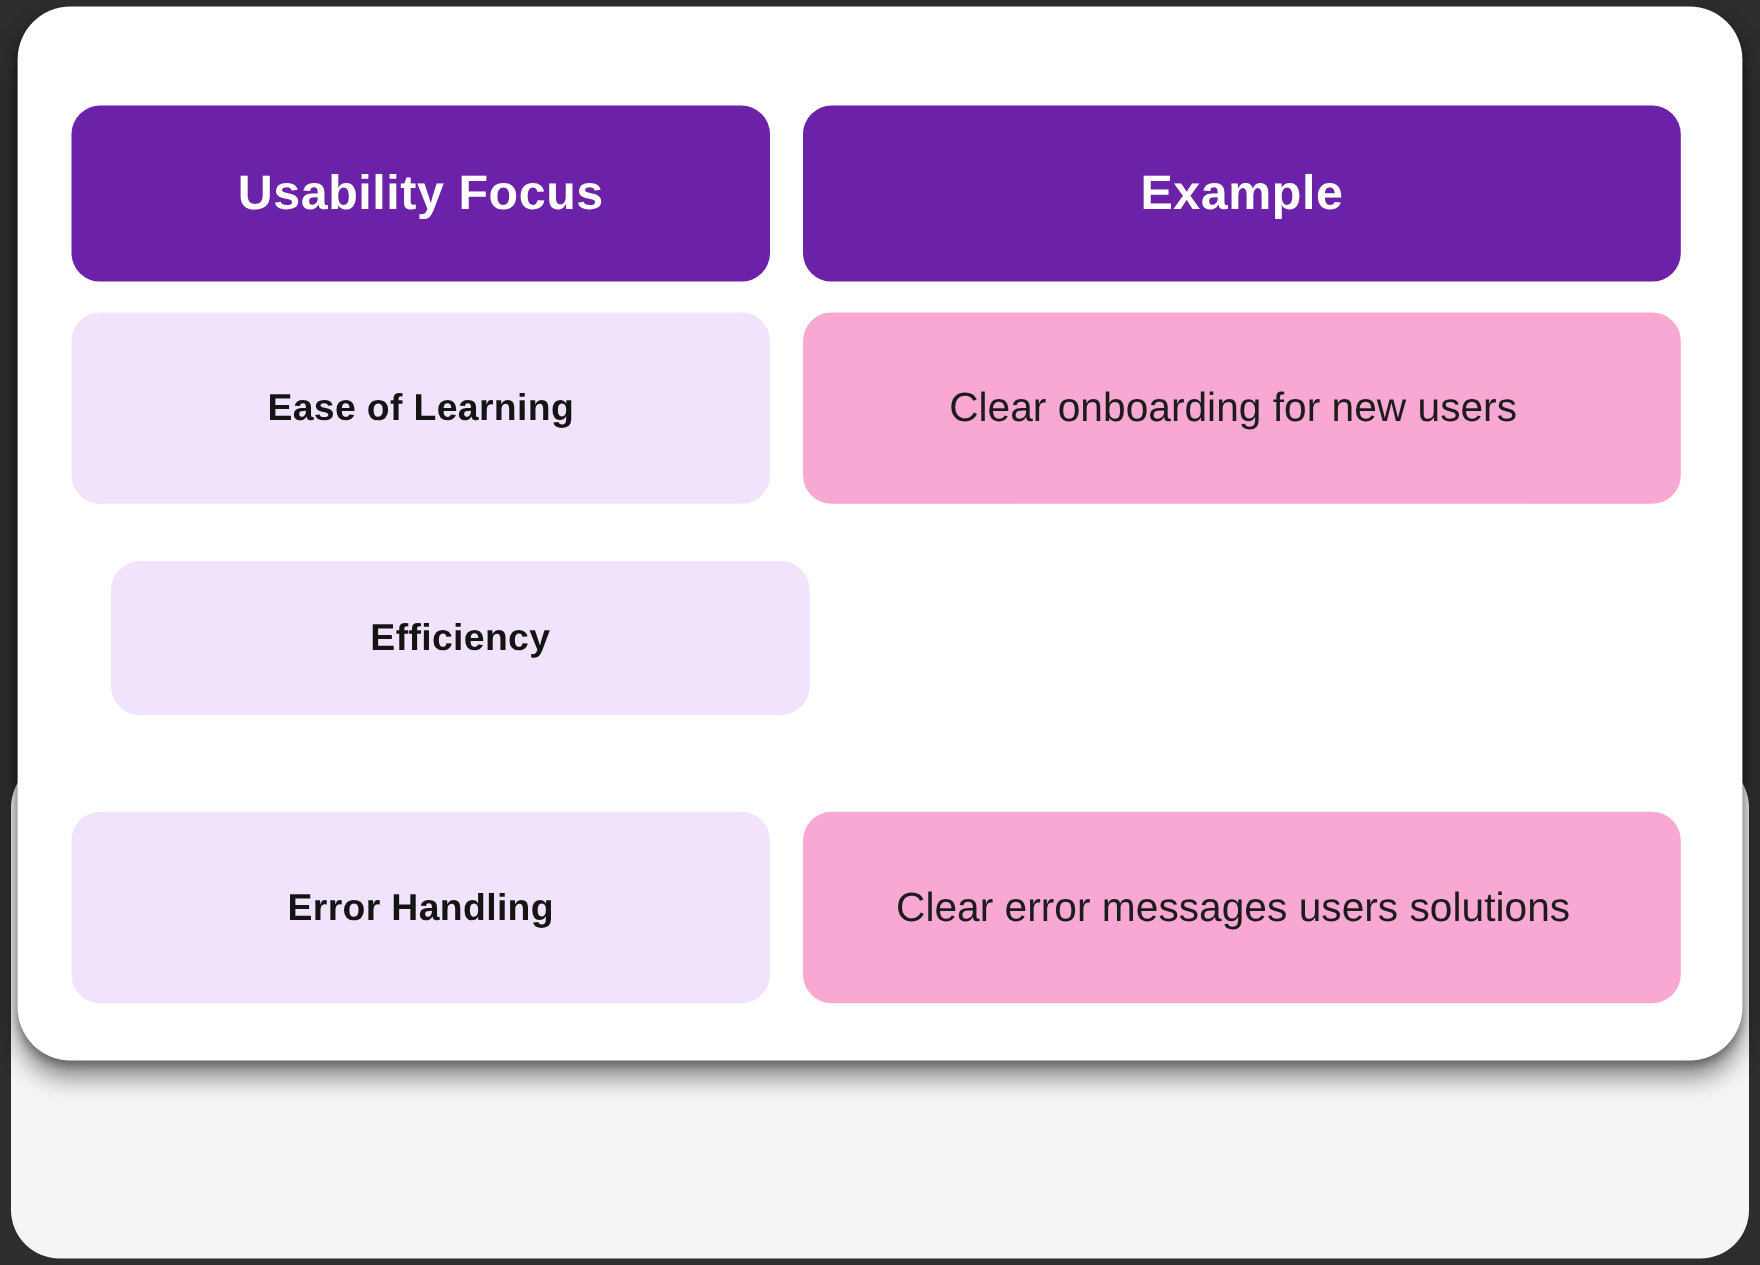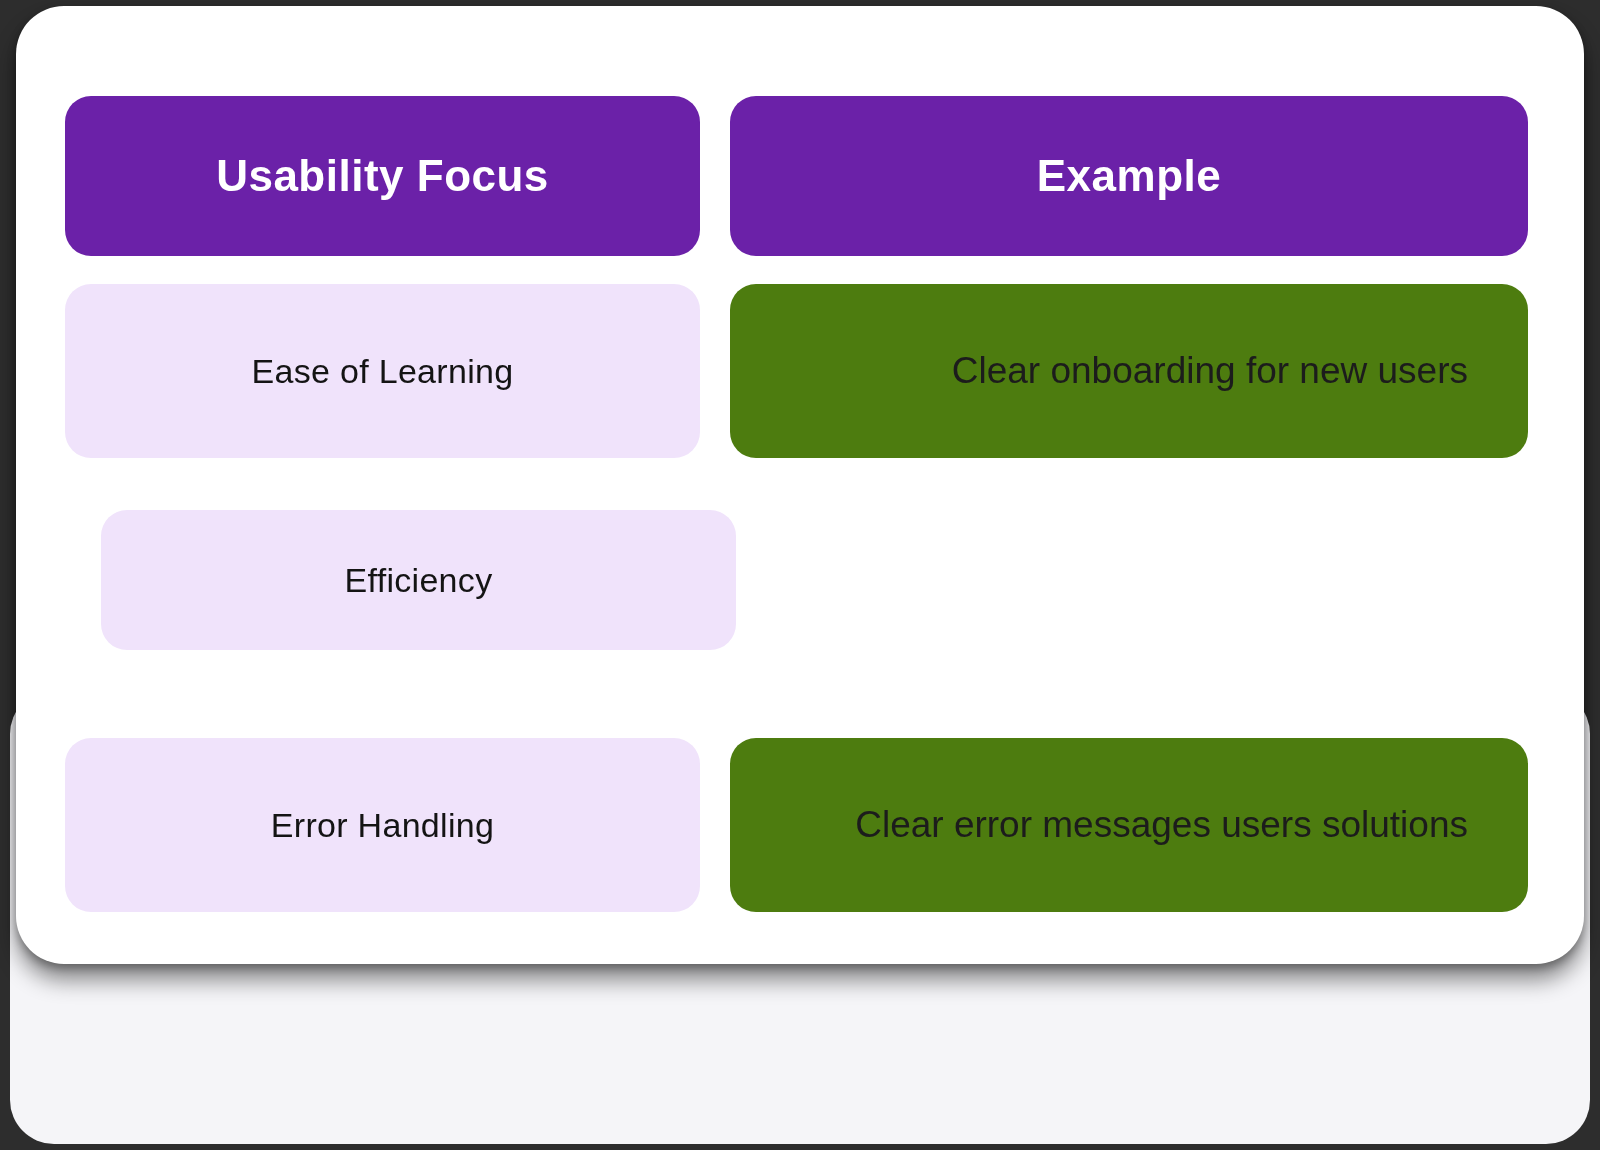--- a/index.html
+++ b/index.html
@@ -54,34 +54,34 @@
     font-weight: bold;
     display: flex;
     align-items: center;
     justify-content: center;
     letter-spacing: 0.5px;
   }
   .focus-cell {
     background: #F0E3FB;
     color: #141414;
     font-size: 34px;
-    font-weight: normal;
+    font-weight: bold;
     display: flex;
     align-items: center;
     justify-content: center;
     letter-spacing: 0.3px;
   }
   .example-cell {
-    background: #4d7c0f;
+    background: #f9a8d4;
     color: #1C1C1C;
     font-size: 37px;
     font-weight: normal;
     display: flex;
     align-items: center;
-    justify-content: flex-end;
+    justify-content: center;
     text-align: left;
     padding: 20px 60px 20px 44px;
     line-height: 1.58;
   }
 </style>
 </head>
 <body>
 
 <div class="page">
 

